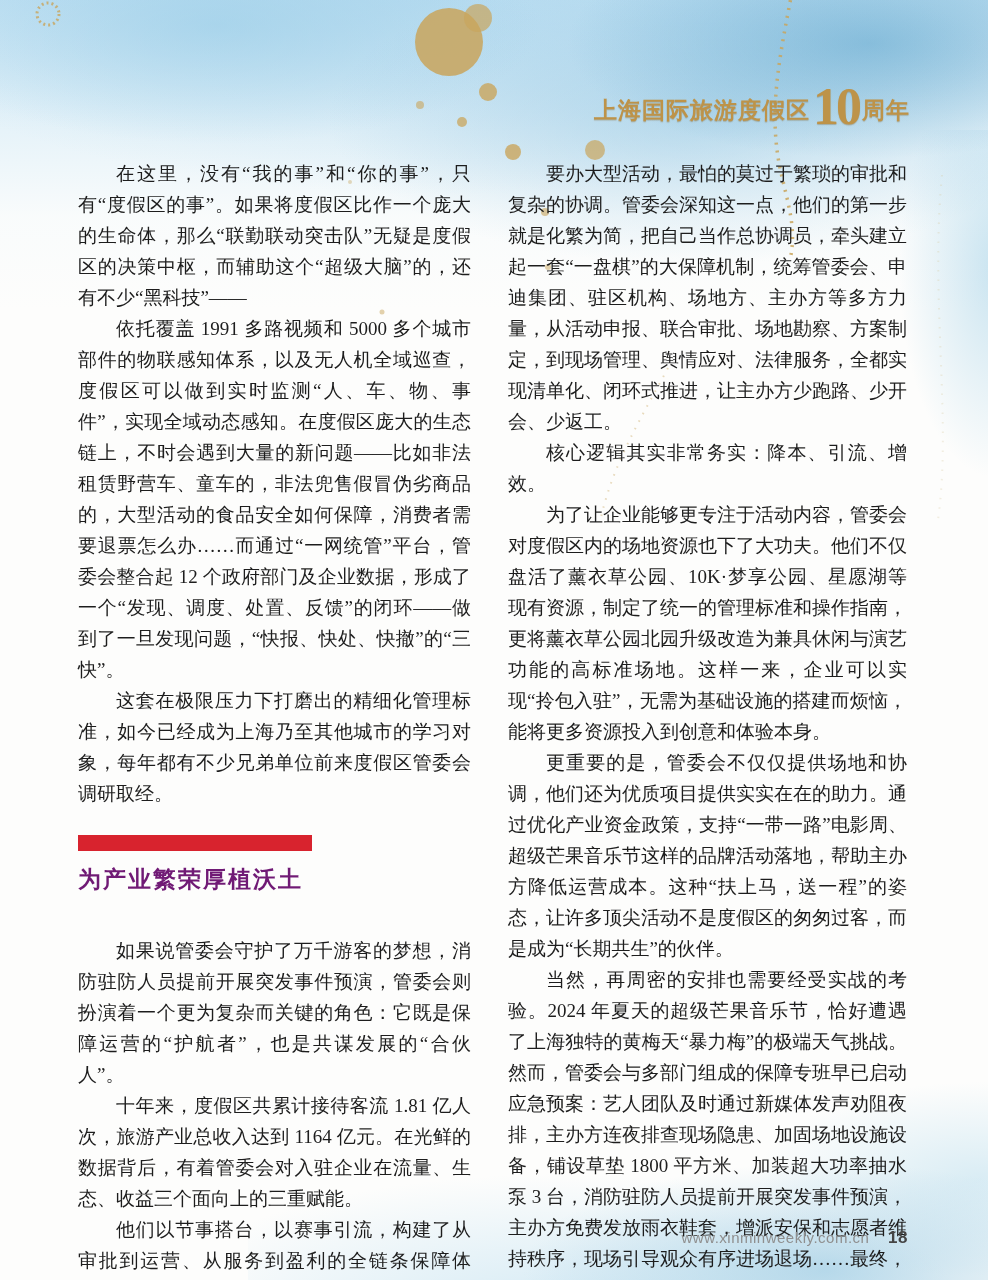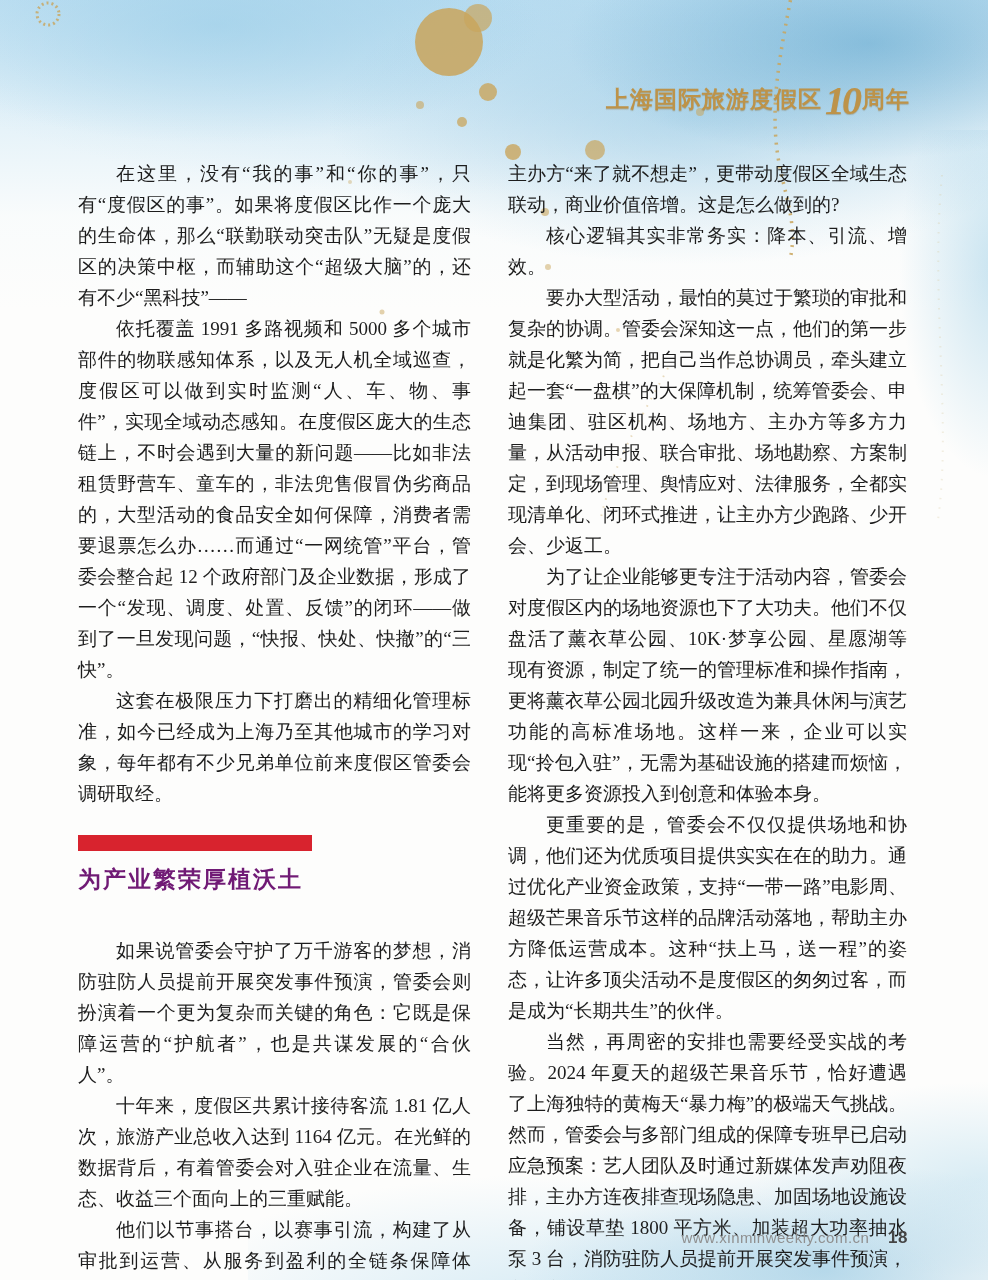--- a/index.html
+++ b/index.html
@@ -27,28 +27,28 @@
     background:
       radial-gradient(ellipse 420px 150px at 78% 96%, rgba(122,185,218,0.50), rgba(122,185,218,0) 72%),
       radial-gradient(ellipse 540px 180px at 42% 112%, rgba(165,212,236,0.45), rgba(165,212,236,0) 75%),
       radial-gradient(ellipse 300px 130px at 99% 58%, rgba(150,205,230,0.35), rgba(150,205,230,0) 75%);
   }
   .gold-deco { position:absolute; top:0; left:0; pointer-events:none; }
 
   
   .header-title {
     position:absolute; top:84px; right:78px;
-    display:flex; 
+    display:flex; align-items:center;
     color:#bd9349; font-weight:bold; font-size:23px; letter-spacing:1px;
     text-shadow:0 1px 1px rgba(130,95,35,0.35);
     white-space:nowrap;
   }
   .header-title .big-num {
-    font-size:40px; line-height:1; letter-spacing:-3px;
-    margin:0 3px; transform:translateY(-3px);font-style:italic;
+    font-size:52px; line-height:1; letter-spacing:-3px;
+    margin:0 3px; transform:translateY(-3px);
   }
 
   
   .col {
     position:absolute; top:158px;
     font-size:19px; line-height:31px; color:#1d1d1d;
     text-align:justify;
   }
   .col-left  { left:78px;  width:393px; }
   .col-right { left:508px; width:399px; }
@@ -120,23 +120,22 @@
     </div>
     <div>
         <p class="para">如果说管委会守护了万千游客的梦想，消防驻防人员提前开展突发事件预演，管委会则扮演着一个更为复杂而关键的角色：它既是保障运营的“护航者”，也是共谋发展的“合伙人”。</p>
         <p class="para">十年来，度假区共累计接待客流 1.81 亿人次，旅游产业总收入达到 1164 亿元。在光鲜的数据背后，有着管委会对入驻企业在流量、生态、收益三个面向上的三重赋能。</p>
         <p class="para">他们以节事搭台，以赛事引流，构建了从审批到运营、从服务到盈利的全链条保障体系，让大型活动办得顺、留得住、做得久——“一带一路”电影周、超级芒果音乐节、全球文化 IP 产业发展大会等品牌活动相继落地，不但让</p>
       </div>
   </div>
 
   <div class="col col-right">
     <div>
-        <p class="para no-indent">主办方“来了就不想走”，更带动度假区全域生态联动，商业价值倍增。这是怎么做到的?</p>
+        <p class="para">要办大型活动，最怕的莫过于繁琐的审批和复杂的协调。管委会深知这一点，他们的第一步就是化繁为简，把自己当作总协调员，牵头建立起一套“一盘棋”的大保障机制，统筹管委会、申迪集团、驻区机构、场地方、主办方等多方力量，从活动申报、联合审批、场地勘察、方案制定，到现场管理、舆情应对、法律服务，全都实现清单化、闭环式推进，让主办方少跑路、少开会、少返工。</p>
         <p class="para">核心逻辑其实非常务实：降本、引流、增效。</p>
-        <p class="para">要办大型活动，最怕的莫过于繁琐的审批和复杂的协调。管委会深知这一点，他们的第一步就是化繁为简，把自己当作总协调员，牵头建立起一套“一盘棋”的大保障机制，统筹管委会、申迪集团、驻区机构、场地方、主办方等多方力量，从活动申报、联合审批、场地勘察、方案制定，到现场管理、舆情应对、法律服务，全都实现清单化、闭环式推进，让主办方少跑路、少开会、少返工。</p>
         <p class="para">为了让企业能够更专注于活动内容，管委会对度假区内的场地资源也下了大功夫。他们不仅盘活了薰衣草公园、10K·梦享公园、星愿湖等现有资源，制定了统一的管理标准和操作指南，更将薰衣草公园北园升级改造为兼具休闲与演艺功能的高标准场地。这样一来，企业可以实现“拎包入驻”，无需为基础设施的搭建而烦恼，能将更多资源投入到创意和体验本身。</p>
         <p class="para">更重要的是，管委会不仅仅提供场地和协调，他们还为优质项目提供实实在在的助力。通过优化产业资金政策，支持“一带一路”电影周、超级芒果音乐节这样的品牌活动落地，帮助主办方降低运营成本。这种“扶上马，送一程”的姿态，让许多顶尖活动不是度假区的匆匆过客，而是成为“长期共生”的伙伴。</p>
         <p class="para">当然，再周密的安排也需要经受实战的考验。2024 年夏天的超级芒果音乐节，恰好遭遇了上海独特的黄梅天“暴力梅”的极端天气挑战。然而，管委会与多部门组成的保障专班早已启动应急预案：艺人团队及时通过新媒体发声劝阻夜排，主办方连夜排查现场隐患、加固场地设施设备，铺设草垫 1800 平方米、加装超大功率抽水泵 3 台，消防驻防人员提前开展突发事件预演，主办方免费发放雨衣鞋套，增派安保和志愿者维持秩序，现场引导观众有序进场退场……最终，在近 600 名安保、235 名警力以及 15 名消防员的共同守护下，活动平稳落</p>
       </div>
   </div>
 
   <div class="footer">
     <span class="footer-url">www.xinminweekly.com.cn</span>
     <span class="footer-page">18</span>
   </div>

